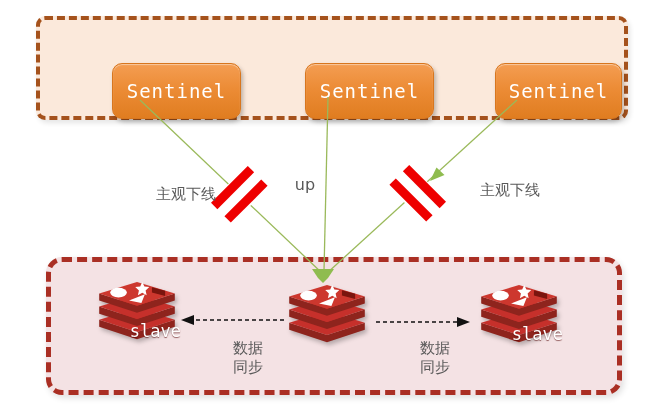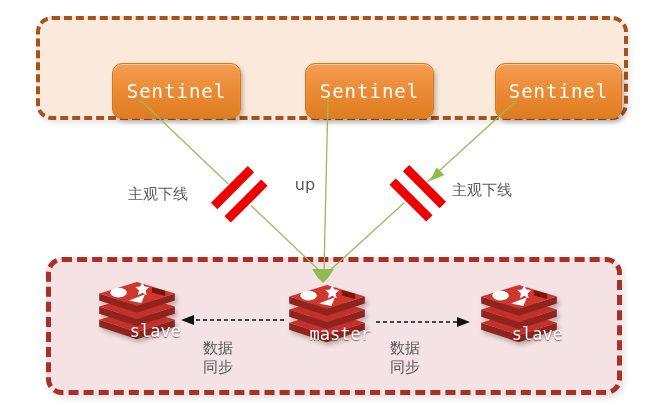--- a/index.html
+++ b/index.html
@@ -4,21 +4,21 @@
 <style>
   html,body{margin:0;padding:0;background:#ffffff;}
   #canvas{
     position:relative;width:660px;height:409px;background:#ffffff;overflow:hidden;
     font-family:"DejaVu Sans",sans-serif;
   }
   
   .group-box{position:absolute;box-sizing:border-box;}
   #sentinel-group{
     left:36px;top:16px;width:592px;height:104px;
-    background:#fbe9db;border:4px dashed #a5521c;border-radius:16px;
+    background:#fbe9db;border:4px dashed #a5521c;border-radius:9px;
     box-shadow:2px 3px 5px rgba(0,0,0,0.10);
   }
   #replication-group{
     left:46px;top:257px;width:576px;height:138px;
     background:#f4e2e4;border:5px dashed #aa2f24;border-radius:16px;
     box-shadow:2px 3px 6px rgba(0,0,0,0.12);
   }
   
   .sentinel-node{
     position:absolute;top:43px;height:54px;border-radius:10px;
@@ -27,21 +27,21 @@
     box-shadow:2px 3px 4px rgba(0,0,0,0.25), inset 0 1px 1px rgba(255,255,255,0.45);
     display:flex;align-items:center;justify-content:center;
     color:#ffffff;font-family:"DejaVu Sans Mono",monospace;font-size:19px;letter-spacing:1px;
   }
   #sentinel-1{left:72px;width:127px;}
   #sentinel-2{left:265px;width:127px;}
   #sentinel-3{left:455px;width:125px;}
   
   #lines-layer{position:absolute;left:0;top:0;width:660px;height:409px;pointer-events:none;}
   
-  .diagram-label{position:absolute;color:#595959;font-size:15px;line-height:19px;text-align:left;}
+  .diagram-label{position:absolute;color:#595959;font-size:15px;line-height:19px;text-align:right;}
   #label-offline-left{left:128px;top:185px;width:88px;}
   #label-offline-right{left:452px;top:181px;width:88px;}
   #label-up{left:288px;top:175px;width:34px;text-align:center;font-size:16px;}
   #label-sync-left{left:203px;top:339px;width:60px;}
   #label-sync-right{left:390px;top:339px;width:60px;}
   
   .redis-node{position:absolute;width:88px;height:80px;}
   #redis-slave-left{left:93px;top:282px;}
   #redis-master{left:283px;top:285px;}
   #redis-slave-right{left:475px;top:285px;}
@@ -146,21 +146,20 @@
       </g>
       <g>
         <path d="M7,13 L7,21 L50,35 L93,21 L93,13 L50,27 Z" fill="#8e241d"></path>
         <path d="M50,0 L93,13 L50,27 L7,13 Z" fill="#cd372e"></path>
         <ellipse cx="29" cy="12" rx="9.5" ry="5.5" fill="#ffffff"></ellipse>
         <polygon points="56,0 58.4,5.2 64,5.8 59.8,9.6 61,15.2 56,12.2 51,15.2 52.2,9.6 48,5.8 53.6,5.2" fill="#ffffff"></polygon>
         <polygon points="41,21 59,14 55,24" fill="#ffffff"></polygon>
         <polygon points="67,6 82,10 82,16 67,12" fill="#7a150e"></polygon>
       </g>
     </svg>
-    <div class="redis-label">master</div>
   </div>
 
   <div id="redis-slave-right" class="redis-node">
     <svg width="88" height="80" viewBox="0 0 100 91">
       <g transform="translate(0,30)">
         <path d="M7,13 L7,21 L50,35 L93,21 L93,13 L50,27 Z" fill="#8e241d"></path>
         <path d="M50,0 L93,13 L50,27 L7,13 Z" fill="#c6302b"></path>
       </g>
       <g transform="translate(0,15)">
         <path d="M7,13 L7,21 L50,35 L93,21 L93,13 L50,27 Z" fill="#8e241d"></path>

